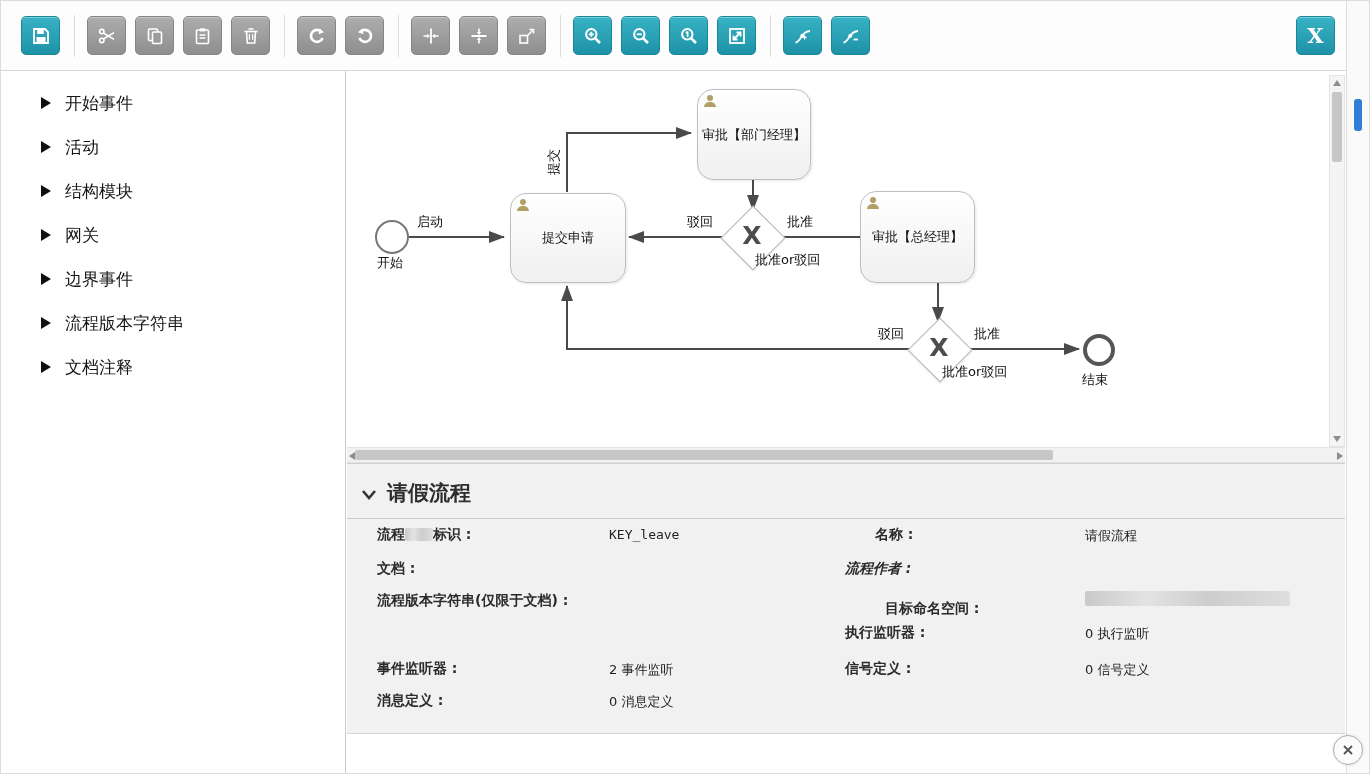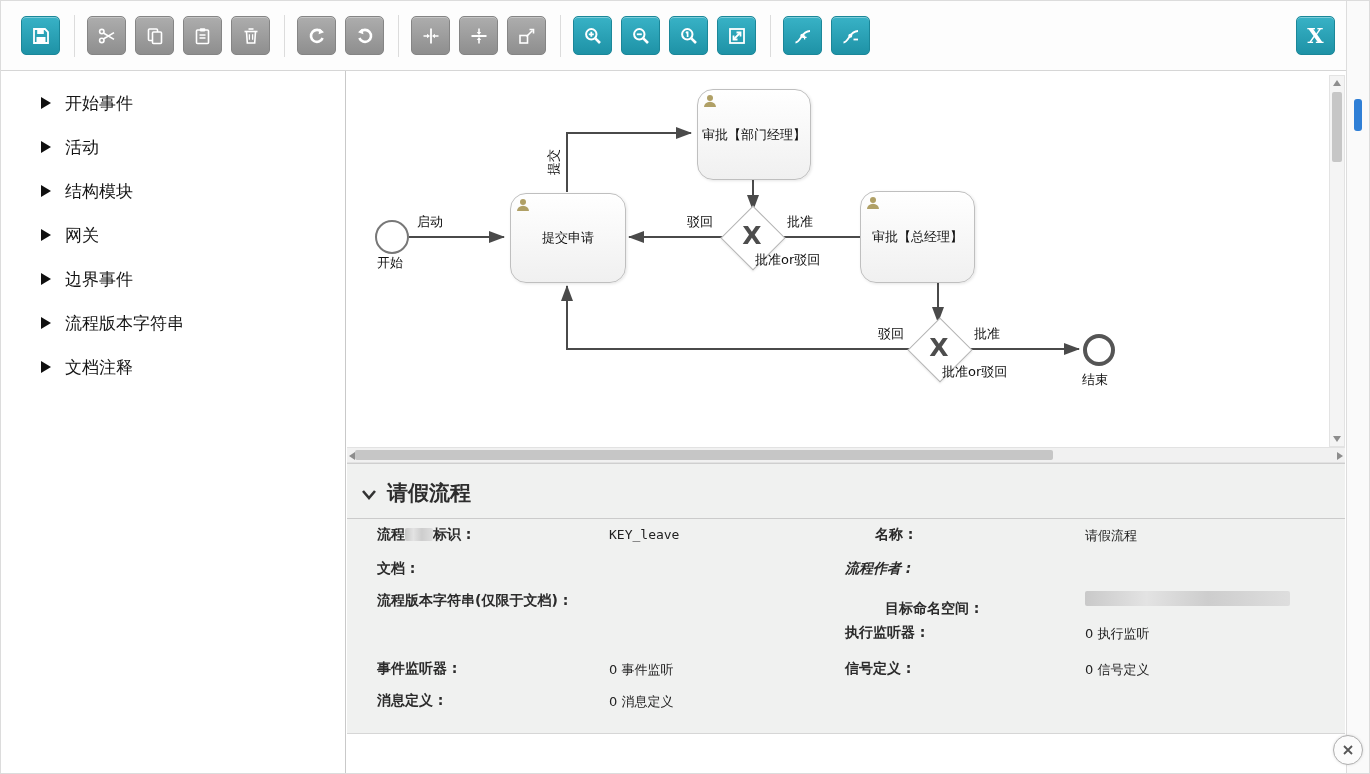--- a/index.html
+++ b/index.html
@@ -353,21 +353,21 @@
     </div>
     <div class="pvalue mono" style="left:262px;top:63px;">KEY_leave</div>
 
     <div class="plabel" style="left:30px;top:96px;">文档 :</div>
     <div class="pvalue" style="left:262px;top:97px;"></div>
 
     <div class="plabel" style="left:30px;top:128px;width:232px;">流程版本字符串(仅限于文档) :</div>
     <div class="pvalue" style="left:262px;top:129px;"></div>
 
     <div class="plabel" style="left:30px;top:196px;">事件监听器 :</div>
-    <div class="pvalue" style="left:262px;top:197px;">0 事件监听</div>
+    <div class="pvalue" style="left:262px;top:197px;">2 事件监听</div>
 
     <div class="plabel" style="left:30px;top:228px;">消息定义 :</div>
     <div class="pvalue" style="left:262px;top:229px;">0 消息定义</div>
 
     <div class="plabel" style="left:498px;top:62px;margin-left:30px;">名称 :</div>
     <div class="pvalue" style="left:738px;top:63px;">请假流程</div>
 
     <div class="plabel" style="left:498px;top:96px;font-style:italic;">流程作者 :</div>
     <div class="pvalue" style="left:738px;top:97px;"></div>
 

